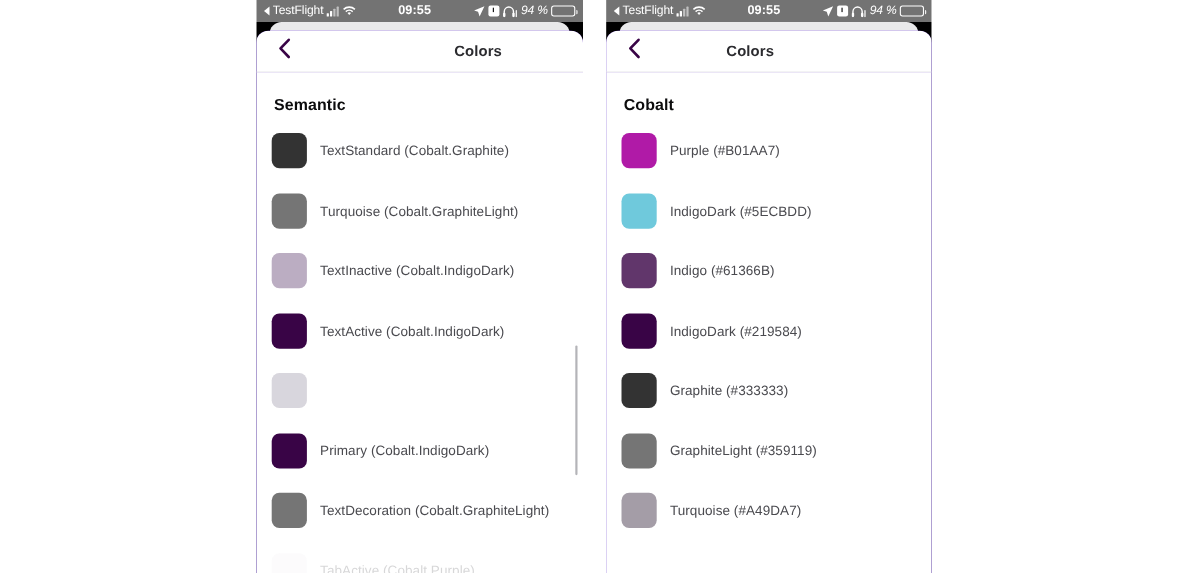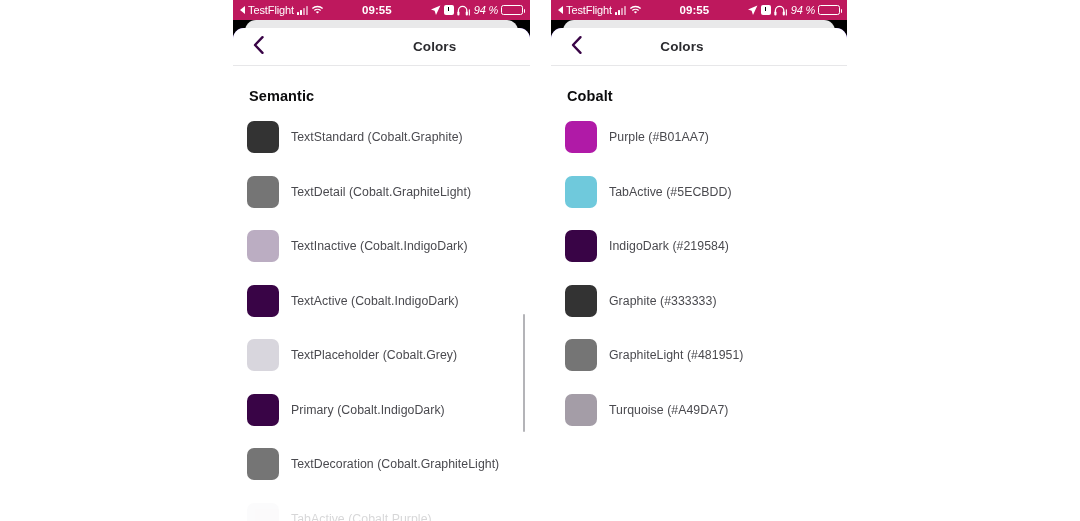--- a/index.html
+++ b/index.html
@@ -14,21 +14,21 @@
   
   .phone {
     position: absolute; top: 0; height: 521px; overflow: hidden;
     background: #ffffff;
   }
   .phone.left  { left: 233px; width: 297px; }
   .phone.right { left: 551px; width: 296px; }
 
   
   .statusbar {
-    position: relative; height: 20px; background: #be185d; color: #ffffff;
+    position: relative; height: 20px; background: #737373; color: #ffffff;
     display: flex; align-items: center; font-size: 11px;
     padding: 0 7px; z-index: 4;
   }
   .sb-left  { display: flex; align-items: center; gap: 3px; flex: 0 0 auto; }
   .sb-mid   { flex: 1 1 auto; text-align: center; font-weight: 600; letter-spacing: .1px; font-size: 11.5px; }
   .sb-right { display: flex; align-items: center; gap: 3px; flex: 0 0 auto; }
   .sb-carrier { font-size: 11px; letter-spacing: -.1px; }
   .back-tri {
     width: 0; height: 0; border-style: solid;
     border-width: 4px 5px 4px 0; border-color: transparent #ffffff transparent transparent;
@@ -175,33 +175,32 @@
         <div class="list">
           <div class="list-inner">
             <div class="section-title">Semantic</div>
 
             <div class="row">
               <span class="swatch" style="background:#333333"></span>
               <span class="row-label">TextStandard (Cobalt.Graphite)</span>
             </div>
             <div class="row">
               <span class="swatch" style="background:#757575"></span>
-              <span class="row-label">TextDetail (Cobalt.GraphiteLight)</span>
+              <span class="row-label">Turquoise (Cobalt.GraphiteLight)</span>
             </div>
             <div class="row">
               <span class="swatch" style="background:#BBADC2"></span>
               <span class="row-label">TextInactive (Cobalt.IndigoDark)</span>
             </div>
             <div class="row">
               <span class="swatch" style="background:#390446"></span>
               <span class="row-label">TextActive (Cobalt.IndigoDark)</span>
             </div>
             <div class="row">
               <span class="swatch" style="background:#D8D6DD"></span>
-              <span class="row-label">TextPlaceholder (Cobalt.Grey)</span>
             </div>
             <div class="row">
               <span class="swatch" style="background:#390446"></span>
               <span class="row-label">Primary (Cobalt.IndigoDark)</span>
             </div>
             <div class="row">
               <span class="swatch" style="background:#757575"></span>
               <span class="row-label">TextDecoration (Cobalt.GraphiteLight)</span>
             </div>
             <div class="row" style="opacity:.22">
@@ -276,33 +275,37 @@
         <div class="list">
           <div class="list-inner">
             <div class="section-title">Cobalt</div>
 
             <div class="row">
               <span class="swatch" style="background:#B01AA7"></span>
               <span class="row-label">Purple (#B01AA7)</span>
             </div>
             <div class="row">
               <span class="swatch" style="background:#6FC9DC"></span>
-              <span class="row-label">TabActive (#5ECBDD)</span>
+              <span class="row-label">IndigoDark (#5ECBDD)</span>
+            </div>
+            <div class="row">
+              <span class="swatch" style="background:#61366B"></span>
+              <span class="row-label">Indigo (#61366B)</span>
             </div>
             <div class="row">
               <span class="swatch" style="background:#390446"></span>
               <span class="row-label">IndigoDark (#219584)</span>
             </div>
             <div class="row">
               <span class="swatch" style="background:#333333"></span>
               <span class="row-label">Graphite (#333333)</span>
             </div>
             <div class="row">
               <span class="swatch" style="background:#757575"></span>
-              <span class="row-label">GraphiteLight (#481951)</span>
+              <span class="row-label">GraphiteLight (#359119)</span>
             </div>
             <div class="row">
               <span class="swatch" style="background:#A49DA7"></span>
               <span class="row-label">Turquoise (#A49DA7)</span>
             </div>
           </div>
         </div>
 
       </div>
     </div>

